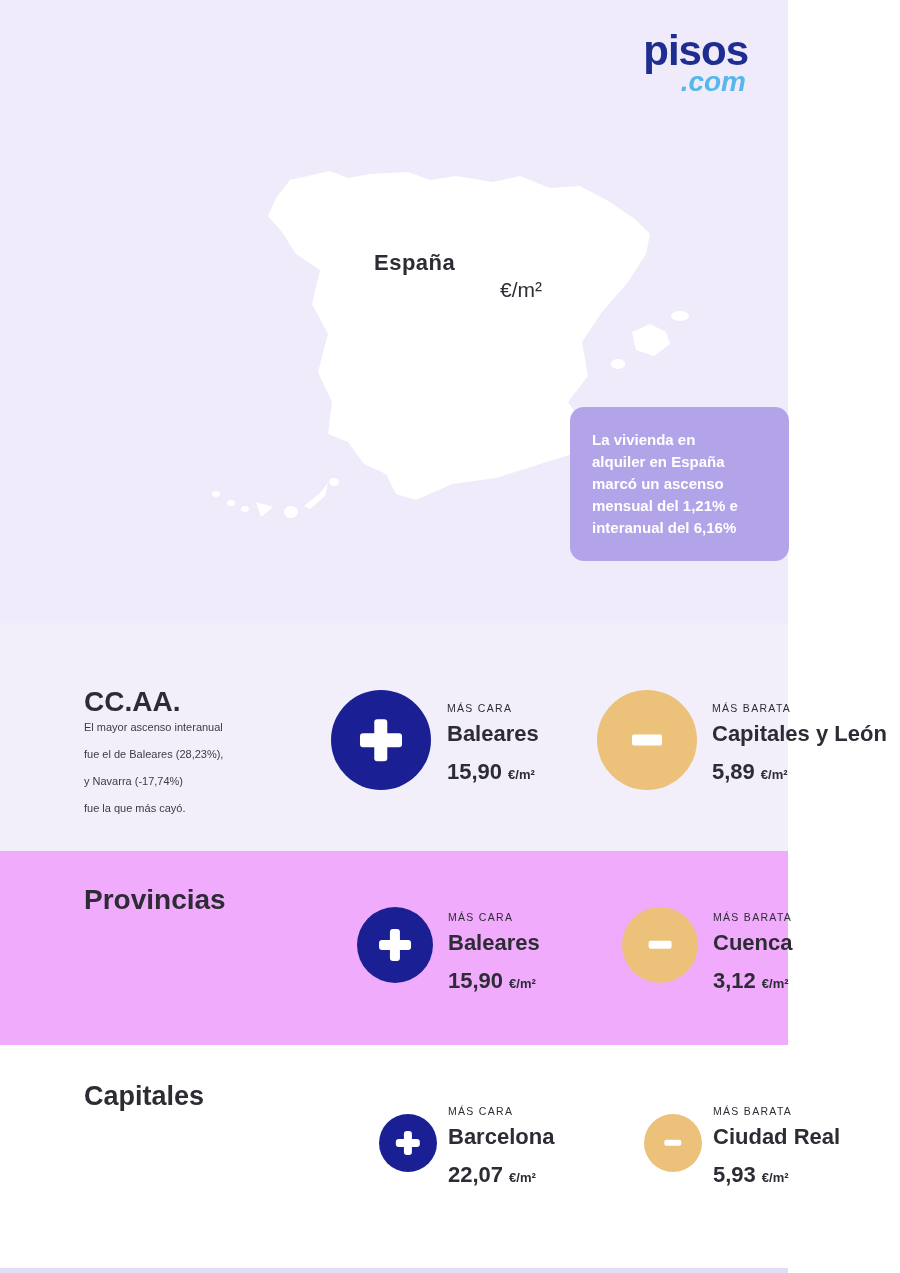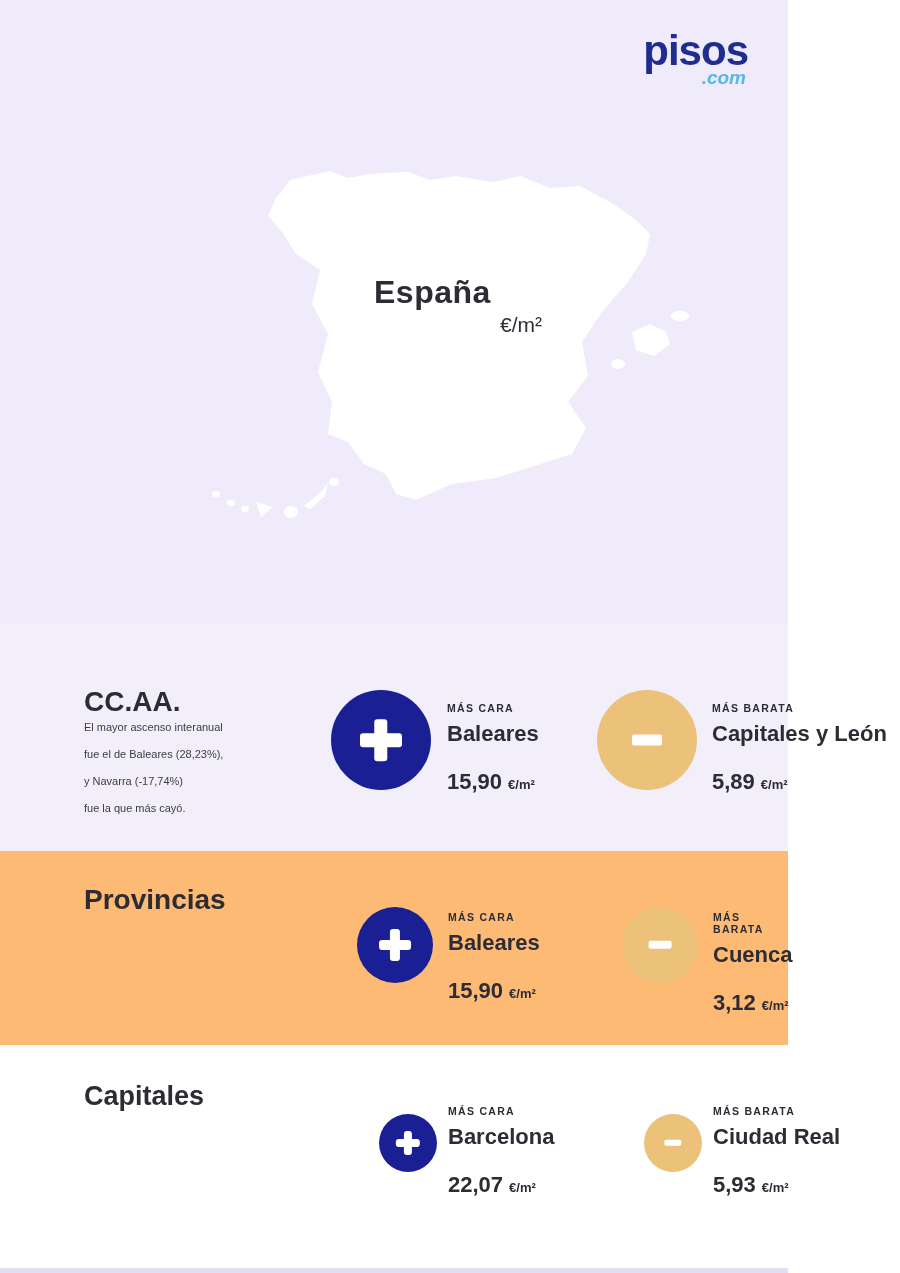--- a/index.html
+++ b/index.html
@@ -11,42 +11,42 @@
     width: 900px;
     height: 1273px;
     overflow: hidden;
     background: #ffffff;
   }
 
   
   .band { position: absolute; left: 0; width: 788px; }
   .hero       { top: 0;    height: 623px; background: #efebfa; }
   .band-ccaa  { top: 623px; height: 228px; background: #f2effb; }
-  .band-prov  { top: 851px; height: 194px; background: #fdba74; }
+  .band-prov  { top: 851px; height: 194px; background: #f0abfc; }
   .band-cap   { top: 1045px; height: 223px; background: #ffffff; }
   .bottom-strip { top: 1268px; height: 5px; background: #e4def5; }
 
   
   .logo { position: absolute; top: 30px; right: 40px; text-align: right; cursor: pointer; }
   .logo-brand {
     font-size: 42px; font-weight: 800; letter-spacing: -1px;
     color: #1f2d91; line-height: 1;
   }
   .logo-tld {
-    font-size: 19px; font-weight: 700; font-style: italic;
+    font-size: 28px; font-weight: 700; font-style: italic;
     color: #55b8e8; line-height: 1; margin-top: -4px; padding-right: 2px;
   }
 
   
   .map { position: absolute; left: 198px; top: 136px; width: 500px; height: 400px; }
   .map path, .map ellipse { fill: #ffffff; }
 
   
   .hero-text { position: absolute; left: 374px; top: 250px; width: 168px; }
-  .country { font-size: 32px; font-weight: 700; color: #2d2c34; letter-spacing: 0.5px; margin-top: 24px; }
+  .country { font-size: 22px; font-weight: 700; color: #2d2c34; letter-spacing: 0.5px; }
   .price   { font-size: 58px; font-weight: 700; color: #a99de8; letter-spacing: 1px; margin-top: 6px; line-height: 1; }
   .price-unit { font-size: 21px; font-weight: 500; color: #2e2d36; text-align: right; margin-top: 2px; }
 
   
   .callout {
     position: absolute; left: 570px; top: 407px; width: 219px; min-height: 144px;
     background: #b3a4ea; border-radius: 14px; padding: 22px 22px;
   }
   .callout-text {
     color: #ffffff; font-size: 15px; font-weight: 700; line-height: 22px;
@@ -79,23 +79,23 @@
   .plus-icon  { width: 42%; height: 13.5%; }
   .plus-icon::after {
     content: ""; position: absolute; left: 50%; top: 50%;
     transform: translate(-50%, -50%);
     width: 32.1%; height: 311%;
     background: #ffffff; border-radius: 3px;
   }
   .minus-icon { width: 30%; height: 11%; border-radius: 2px; }
 
   .stat-text { position: absolute; }
-  .tag  { font-size: 10.5px; font-weight: 700; letter-spacing: 1.3px; color: #2d2c35; }
+  .tag  { font-size: 10.5px; font-weight: 400; letter-spacing: 1.3px; color: #2d2c35; }
   .name { font-size: 22px; font-weight: 700; color: #2d2c35; margin-top: 7px; white-space: nowrap; }
-  .value-row { margin-top: 22px; display: flex; align-items: baseline; gap: 6px; }
+  .value-row { margin-top: 12px; display: flex; align-items: baseline; gap: 6px; }
   .value { font-size: 22px; font-weight: 700; color: #2d2c35; }
   .unit  { font-size: 13px; font-weight: 700; color: #2d2c35; }
 
   
   .band-ccaa .circle { width: 100px; height: 100px; top: 67px; }
   .band-ccaa .circle.navy { left: 331px; }
   .band-ccaa .circle.tan  { left: 597px; }
   .band-ccaa .stat-text.exp   { left: 447px; top: 79px; }
   .band-ccaa .stat-text.cheap { left: 712px; top: 79px; }
 
@@ -140,20 +140,27 @@
     <div class="logo">
       <div class="logo-brand">pisos</div>
       <div class="logo-tld">.com</div>
     </div>
 
     <div class="hero-text">
       <div class="country">España</div>
       <div class="price-unit">€/m²</div>
     </div>
 
+    <div class="callout">
+      <p class="callout-text">La vivienda en
+alquiler en España
+marcó un ascenso
+mensual del 1,21% e
+interanual del 6,16%</p>
+    </div>
   </section>
 
   <section class="band band-ccaa">
     <h2 class="sec-title">CC.AA.</h2>
     <p class="desc">El mayor ascenso interanual
 fue el de Baleares (28,23%),
 y Navarra (-17,74%)
 fue la que más cayó.</p>
 
     <div class="circle navy">

